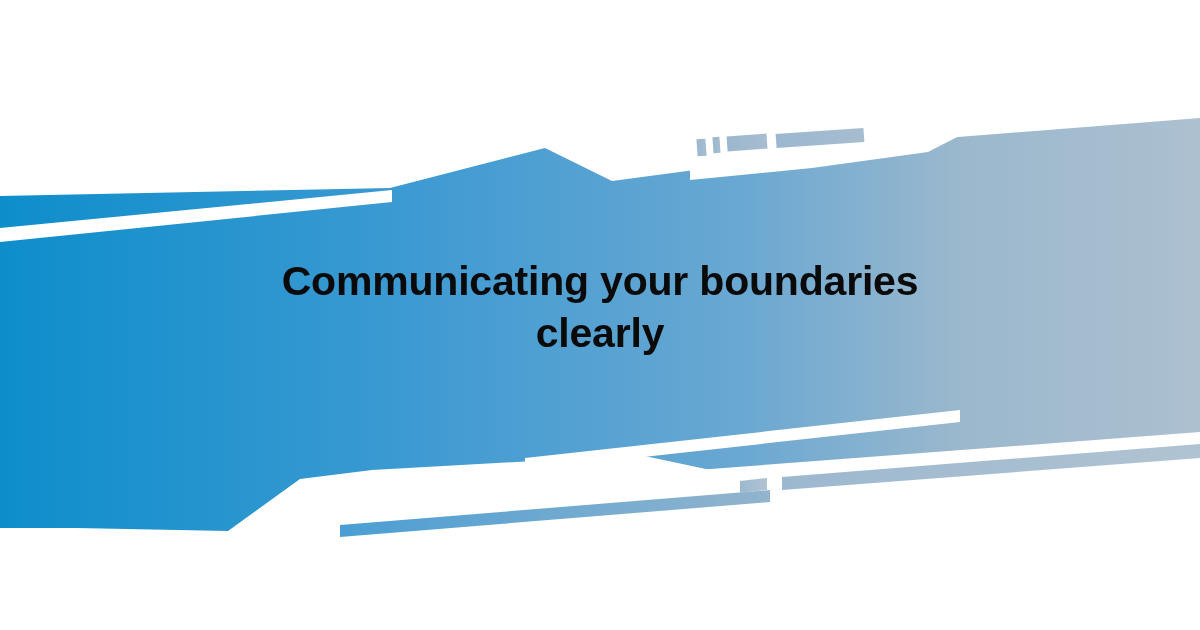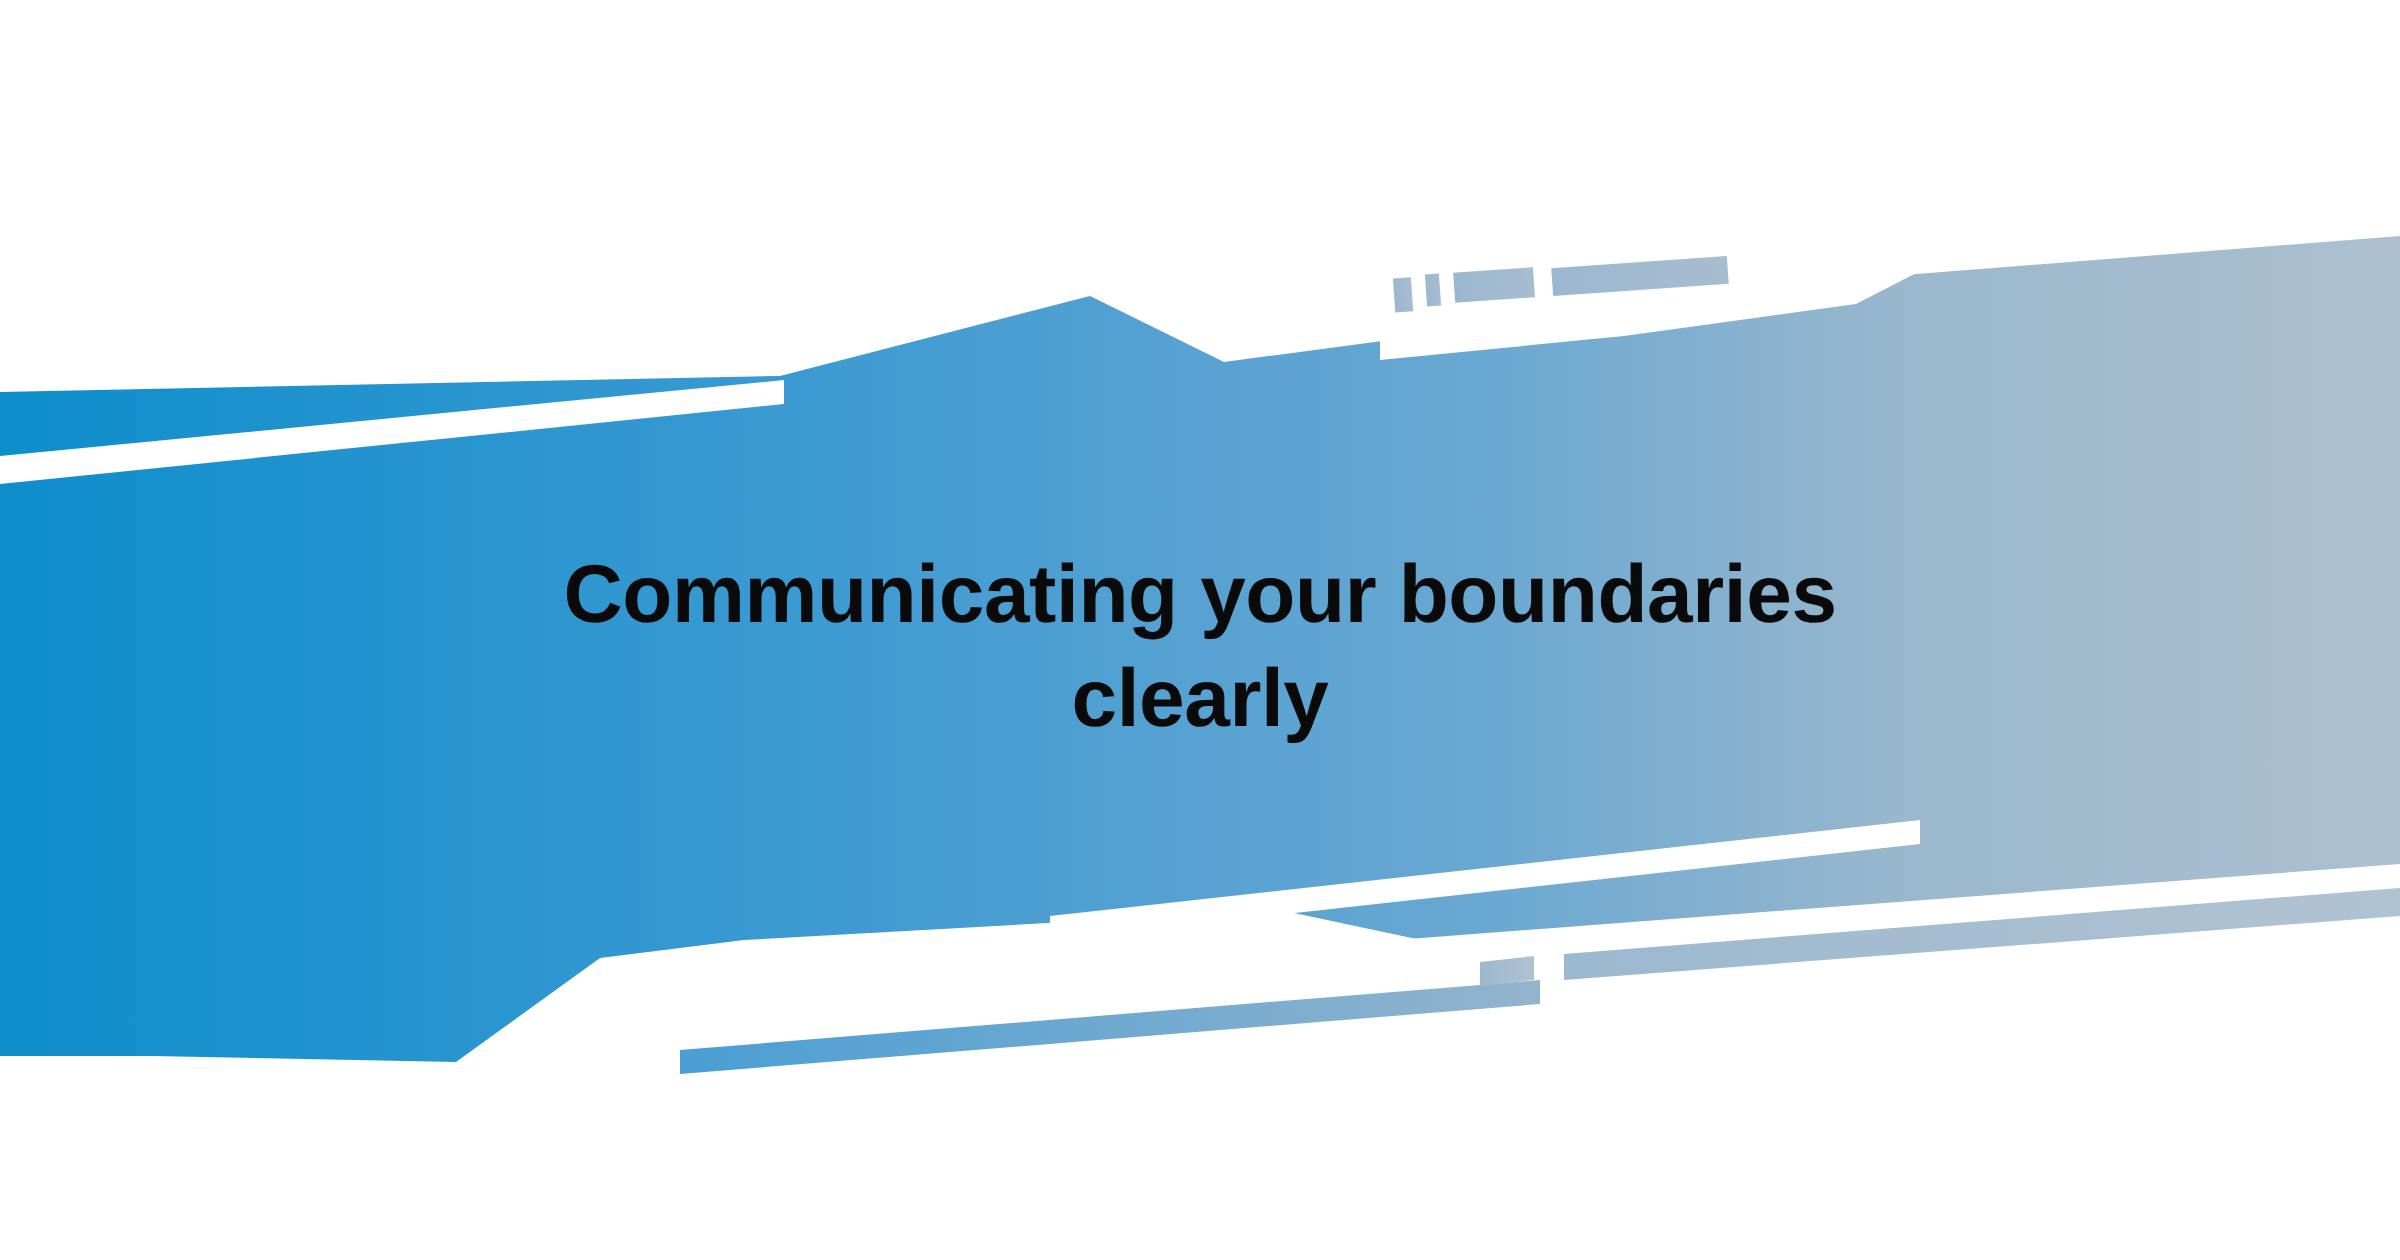--- a/index.html
+++ b/index.html
@@ -25,21 +25,21 @@
     position:absolute;
     left:0;
     top:255px;
     width:1200px;
     display:flex;
     align-items:flex-start;
     justify-content:center;
     pointer-events:none;
   }
   #banner-title{
-    margin:16px;
+    margin:0;
     width:760px;
     text-align:center;
     font-family:"Liberation Sans","DejaVu Sans",sans-serif;
     font-size:41px;
     line-height:1.28;
     font-weight:700;
     letter-spacing:-0.2px;
     color:#0a0a0a;
     white-space:pre-line;
   }

